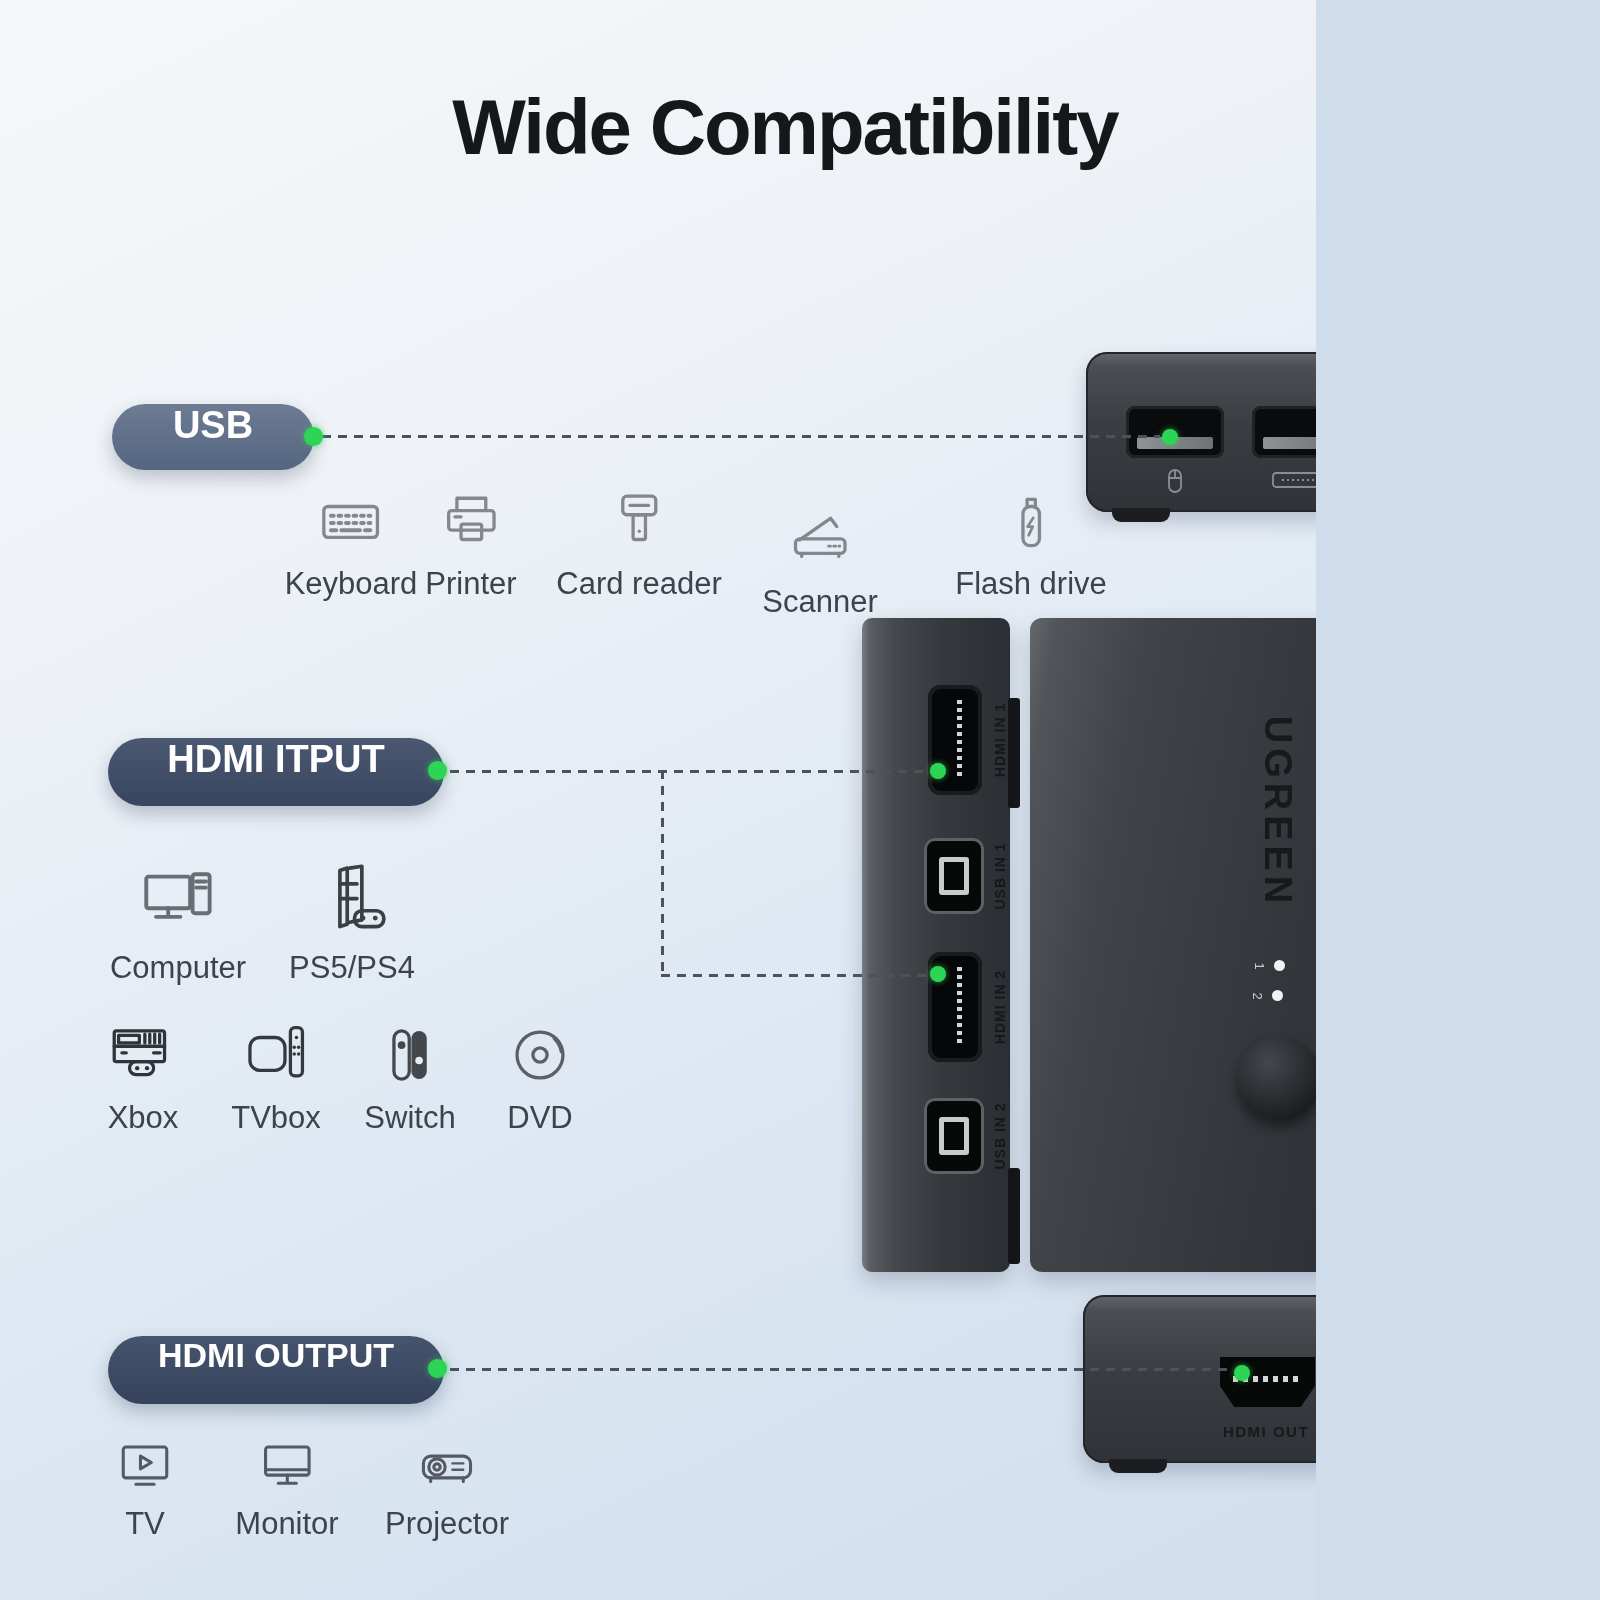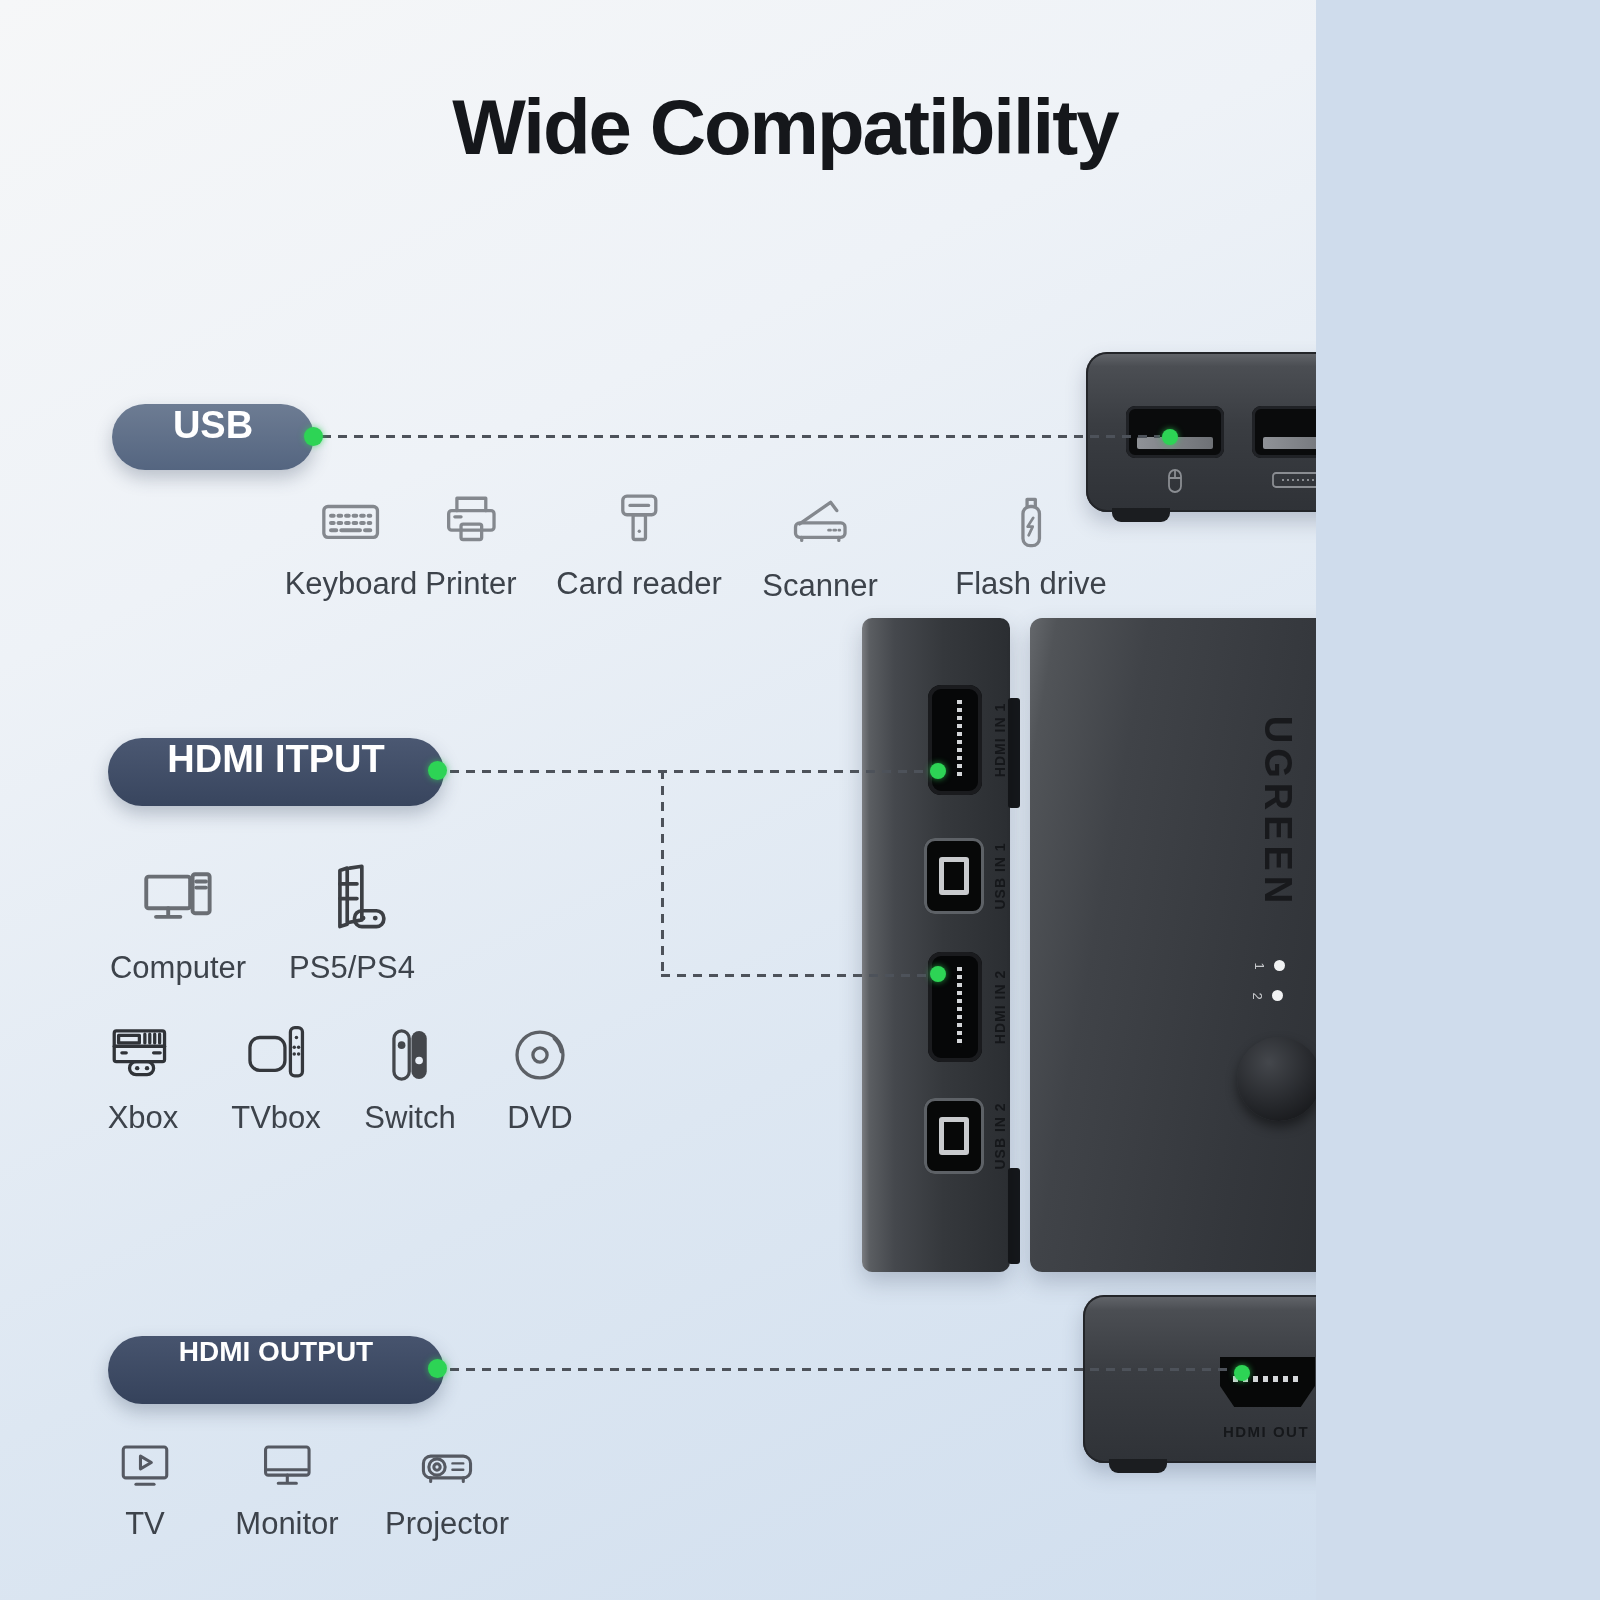--- a/index.html
+++ b/index.html
@@ -15,21 +15,21 @@
   
   .pill{
     position:absolute;display:flex;align-items:flex-start;justify-content:center;
     color:#fff;font-weight:bold;border-radius:38px;z-index:6;
     box-shadow:0 8px 18px rgba(45,60,85,.28);
   }
   .pill-usb{left:112px;top:404px;width:202px;height:66px;font-size:38px;
     background:linear-gradient(180deg,#6d7c93,#546580);}
   .pill-itput{left:108px;top:738px;width:336px;height:68px;font-size:38px;
     background:linear-gradient(180deg,#4b5872,#38455e);}
-  .pill-output{left:108px;top:1336px;width:336px;height:68px;font-size:28px;
+  .pill-output{left:108px;top:1336px;width:336px;height:68px;font-size:34px;
     background:linear-gradient(180deg,#47546e,#35425b);}
   
   .gdot{position:absolute;border-radius:50%;background:#2dd455;z-index:7;
     box-shadow:0 0 6px rgba(45,212,85,.7);}
   .gdot-lg{width:19px;height:19px;}
   .gdot-sm{width:16px;height:16px;}
   
   .dash-h{position:absolute;height:3px;z-index:5;
     background:repeating-linear-gradient(90deg,#4d525a 0 9px,transparent 9px 16px);}
   .dash-v{position:absolute;width:3px;z-index:5;
@@ -126,21 +126,21 @@
   </div>
   <div class="dev" style="left:639px;top:490px;">
     <svg width="66" height="66" viewBox="0 0 64 64" fill="none" stroke="#84888e" stroke-width="3.2" stroke-linecap="round" stroke-linejoin="round">
       <rect x="16" y="6" width="32" height="18" rx="4"></rect>
         <path d="M23 15 h18"></path>
       <rect x="26" y="24" width="12" height="24" rx="2"></rect>
         <circle cx="32" cy="40" r="1.6" fill="#84888e" stroke="none"></circle>
     </svg>
     <div class="lbl">Card reader</div>
   </div>
-  <div class="dev" style="left:820px;top:492px;text-align:right;">
+  <div class="dev" style="left:820px;top:508px;text-align:right;">
     <svg width="66" height="66" viewBox="0 0 64 64" fill="none" stroke="#84888e" stroke-width="3.2" stroke-linecap="round" stroke-linejoin="round">
       <path d="M12 31 L42 10 l6 8"></path>
         <rect x="8" y="30" width="48" height="14" rx="4"></rect>
       <path d="M40 37 h2 M45 37 h2 M50 37 h1" stroke-width="2.6"></path>
         <path d="M14 44 v3 M50 44 v3"></path>
     </svg>
     <div class="lbl">Scanner</div>
   </div>
   <div class="dev" style="left:1008px;top:490px;margin-left:23px;">
     <svg width="66" height="66" viewBox="0 0 64 64" fill="none" stroke="#84888e" stroke-width="3.2" stroke-linecap="round" stroke-linejoin="round">

